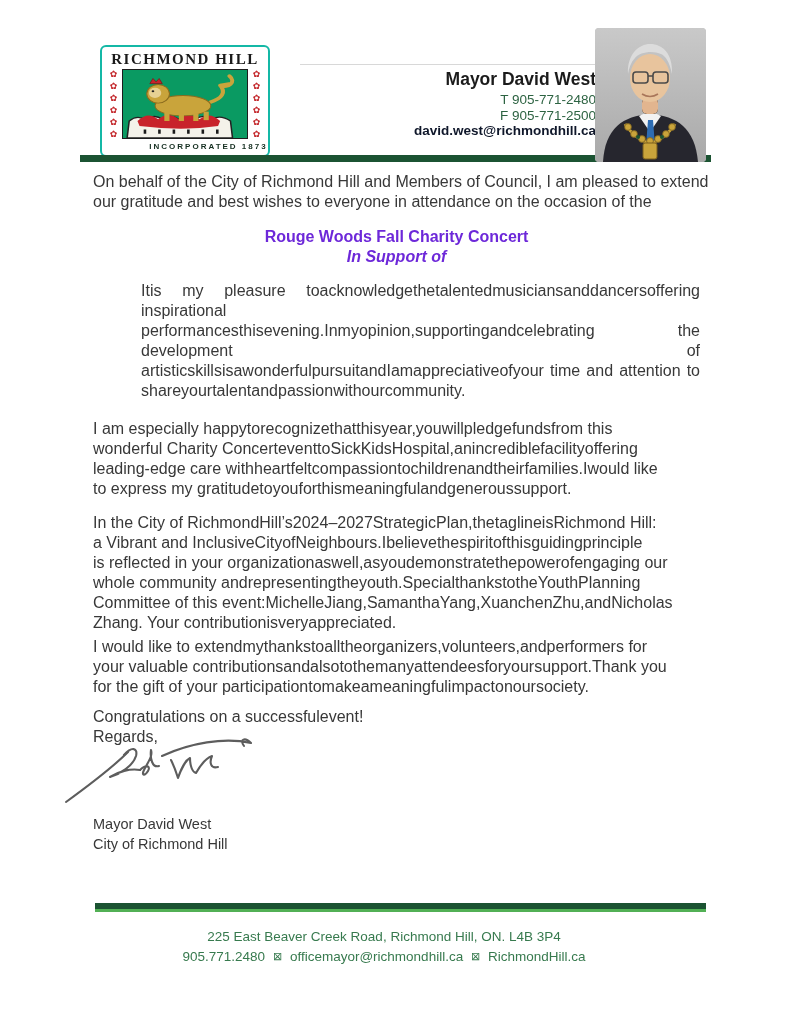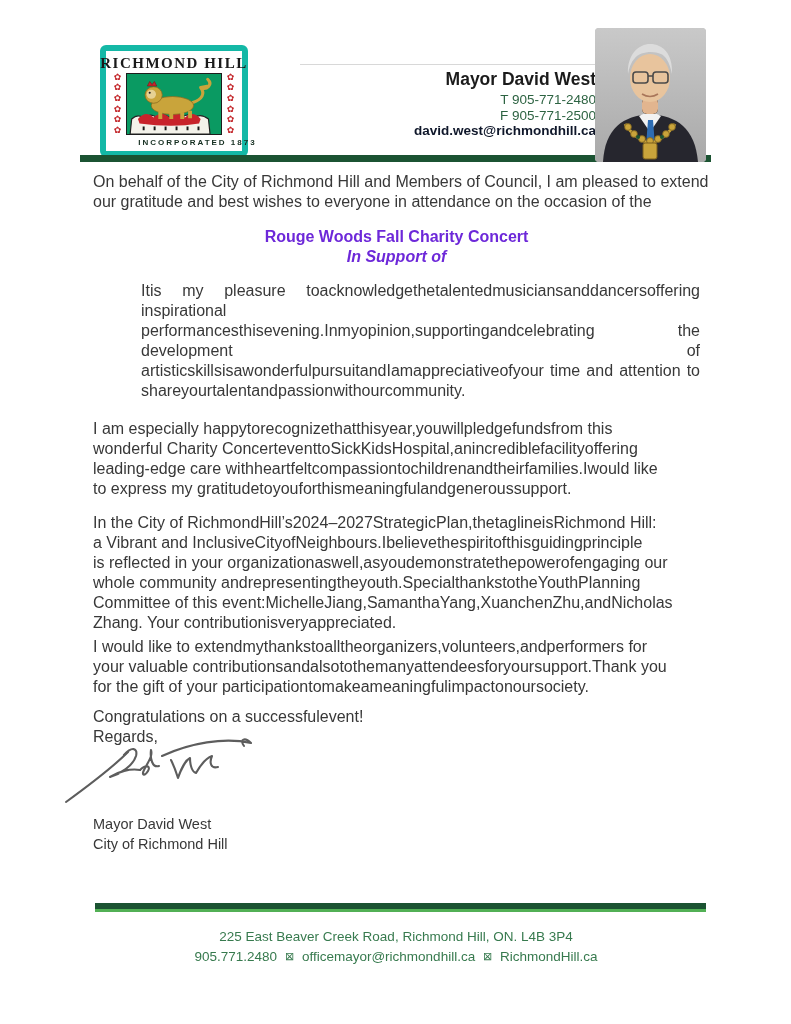--- a/index.html
+++ b/index.html
@@ -2,22 +2,22 @@
 <html><head>
 <meta charset="utf-8">
 <style>
   html,body{margin:0;padding:0;background:#fff;}
   .page{
     position:relative;width:791px;height:1024px;background:#ffffff;
     font-family:"Liberation Sans", sans-serif;color:#333;overflow:hidden;
   }
   
   .logo{
-    position:absolute;left:100px;top:45px;width:148px;height:112px;
-    border:6px solid #14b8a6;border-radius:6px;background:#fff;
+    position:absolute;left:100px;top:45px;width:170px;height:112px;
+    border:2px solid #14b8a6;border-radius:6px;background:#fff;
     box-sizing:border-box;display:flex;flex-direction:column;align-items:center;
     padding:3px 4px 2px 4px;
   }
   .logo-title{
     font-family:"Liberation Serif", serif;font-size:15px;font-weight:600;
     letter-spacing:1.5px;color:#1a1a1a;line-height:18px;white-space:nowrap;
   }
   .logo-mid{display:flex;flex:1;width:100%;align-items:stretch;}
   .rosette-col{
     width:15px;display:flex;flex-direction:column;justify-content:space-around;
@@ -62,21 +62,21 @@
   
   .signature{position:absolute;left:58px;top:722px;width:200px;height:92px;}
   .signoff{
     position:absolute;left:93px;top:814px;font-size:14.5px;line-height:20px;color:#383838;
   }
   
   .footer-bar{position:absolute;left:95px;top:903px;width:611px;}
   .footer-bar .dark{height:6px;background:#1b5332;}
   .footer-bar .light{height:3px;background:#52b055;}
   .footer-text{
-    position:absolute;left:12px;top:927px;width:768px;text-align:center;
+    position:absolute;left:0;top:927px;width:768px;text-align:center;
     font-size:13.5px;line-height:20px;color:#377a4e;
   }
   .footer-text .sep{font-size:11px;position:relative;top:-1px;margin:0 4px;color:#377a4e;}
 </style>
 </head>
 <body>
 
 <div class="page">
 
   <div class="logo">

